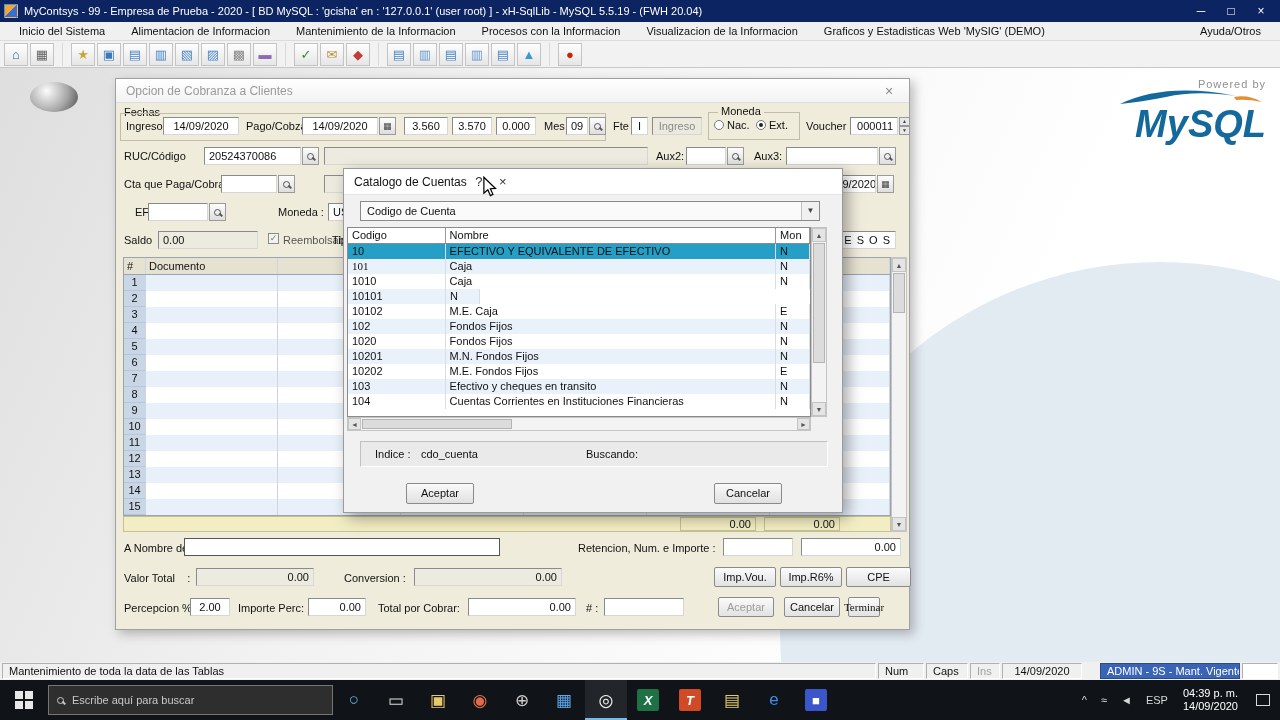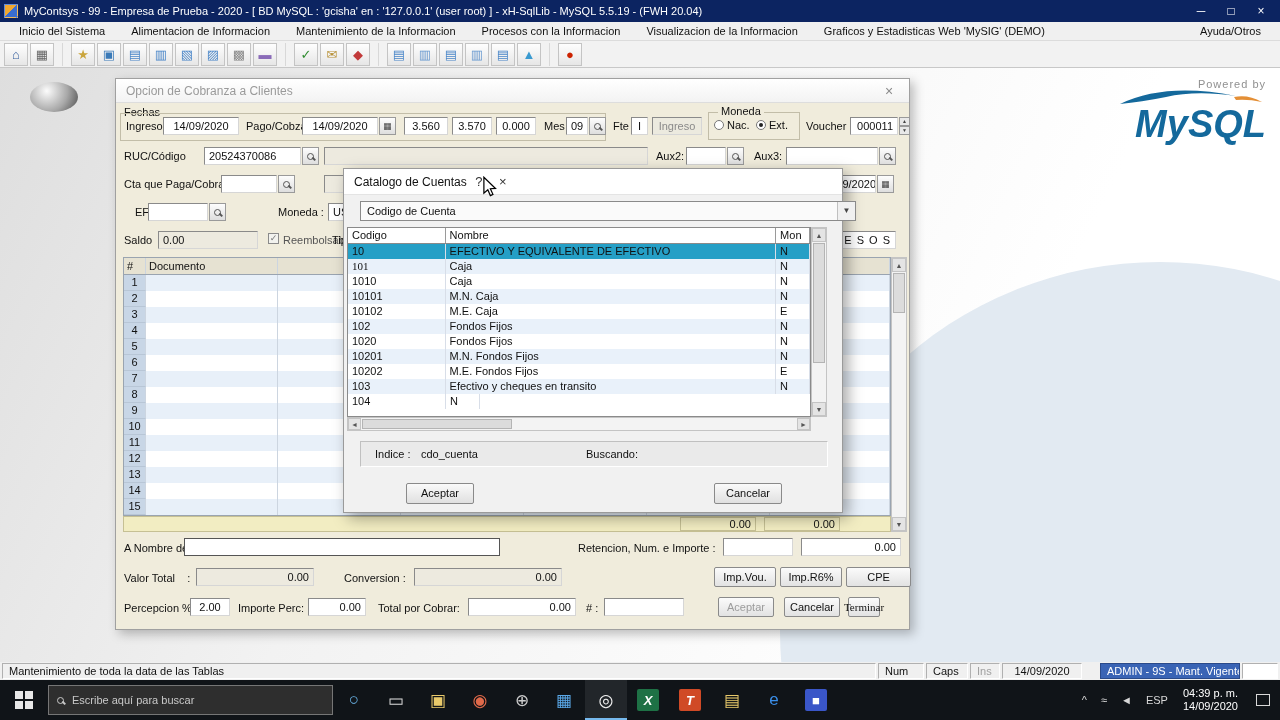--- a/index.html
+++ b/index.html
@@ -80,21 +80,21 @@
   .btn { position:absolute; height:20px; background:linear-gradient(#fbfbfb,#e2e2e2); border:1px solid #8a8a8a;
          border-radius:2px; display:flex; align-items:center; justify-content:center; }
   .btn.dis { color:#9c9c9c; }
 
   
   #catalogo { position:absolute; left:343px; top:168px; width:500px; height:345px; background:#f1f1f1;
               border:1px solid #9a9a9a; box-shadow:5px 5px 14px rgba(0,0,0,.35); z-index:50; }
   .cat-titlebar { height:26px; background:#fff; display:flex; align-items:center; padding:0 10px; font-size:12px; border-bottom:1px solid #e4e4e4; }
   .cat-tbtn { width:24px; height:20px; display:flex; align-items:center; justify-content:center; color:#333; font-size:13px; }
   .cat-tbtn:first-of-type { margin-left:auto; }
-  #cat-combo { position:absolute; left:16px; top:32px; width:496px; height:20px; background:#fafafa; border:1px solid #8a8a8a;
+  #cat-combo { position:absolute; left:16px; top:32px; width:460px; height:20px; background:#fafafa; border:1px solid #8a8a8a;
                line-height:18px; padding:0 6px; }
   #cat-combo .dd { position:absolute; right:0; top:0; width:18px; height:18px; border-left:1px solid #c0c0c0; text-align:center;
                    font-size:8px; line-height:18px; color:#444; background:#f0f0f0; }
   #cat-table { position:absolute; left:3px; top:58px; width:464px; height:190px; background:#fff; border:1px solid #8a8a8a; overflow:hidden; }
   .c-row { display:flex; height:15px; }
   .c-hdr { height:16px; border-bottom:1px solid #8a8a8a; }
   .c-cell { padding:0 4px; line-height:15px; overflow:hidden; white-space:nowrap; border-right:1px solid #d8dee8; }
   .c-hdr .c-cell { border-right:1px solid #9a9a9a; line-height:15px; }
   .c-row.odd .c-cell { background:#e9f1fa; }
   .c-row.sel .c-cell { background:#259fc6; }
@@ -547,21 +547,20 @@
             <div class="c-cell" style="width: 332px;">Caja</div>
             <div class="c-cell" style="width: 34px;">N</div>
           </div>
           <div class="c-row even">
             <div class="c-cell" style="width: 98px;">1010</div>
             <div class="c-cell" style="width: 332px;">Caja</div>
             <div class="c-cell" style="width: 34px;">N</div>
           </div>
           <div class="c-row odd">
             <div class="c-cell" style="width: 98px;">10101</div>
-            <div class="c-cell" style="width: 332px;">M.N. Caja</div>
             <div class="c-cell" style="width: 34px;">N</div>
           </div>
           <div class="c-row even">
             <div class="c-cell" style="width: 98px;">10102</div>
             <div class="c-cell" style="width: 332px;">M.E. Caja</div>
             <div class="c-cell" style="width: 34px;">E</div>
           </div>
           <div class="c-row odd">
             <div class="c-cell" style="width: 98px;">102</div>
             <div class="c-cell" style="width: 332px;">Fondos Fijos</div>
@@ -582,20 +581,21 @@
             <div class="c-cell" style="width: 332px;">M.E. Fondos Fijos</div>
             <div class="c-cell" style="width: 34px;">E</div>
           </div>
           <div class="c-row odd">
             <div class="c-cell" style="width: 98px;">103</div>
             <div class="c-cell" style="width: 332px;">Efectivo y cheques en transito</div>
             <div class="c-cell" style="width: 34px;">N</div>
           </div>
           <div class="c-row even">
             <div class="c-cell" style="width: 98px;">104</div>
+            <div class="c-cell" style="width: 332px;">Cuentas Corrientes en Instituciones Financieras</div>
             <div class="c-cell" style="width: 34px;">N</div>
           </div>
         </div>
     </div>
     <div class="vscroll" id="cat-vscroll">
       <span class="arr" style="top:0;">▲</span>
       <span class="thumb" style="top:15px;height:120px;"></span>
       <span class="arr" style="bottom:0;">▼</span>
     </div>
     <div id="cat-hscroll">

